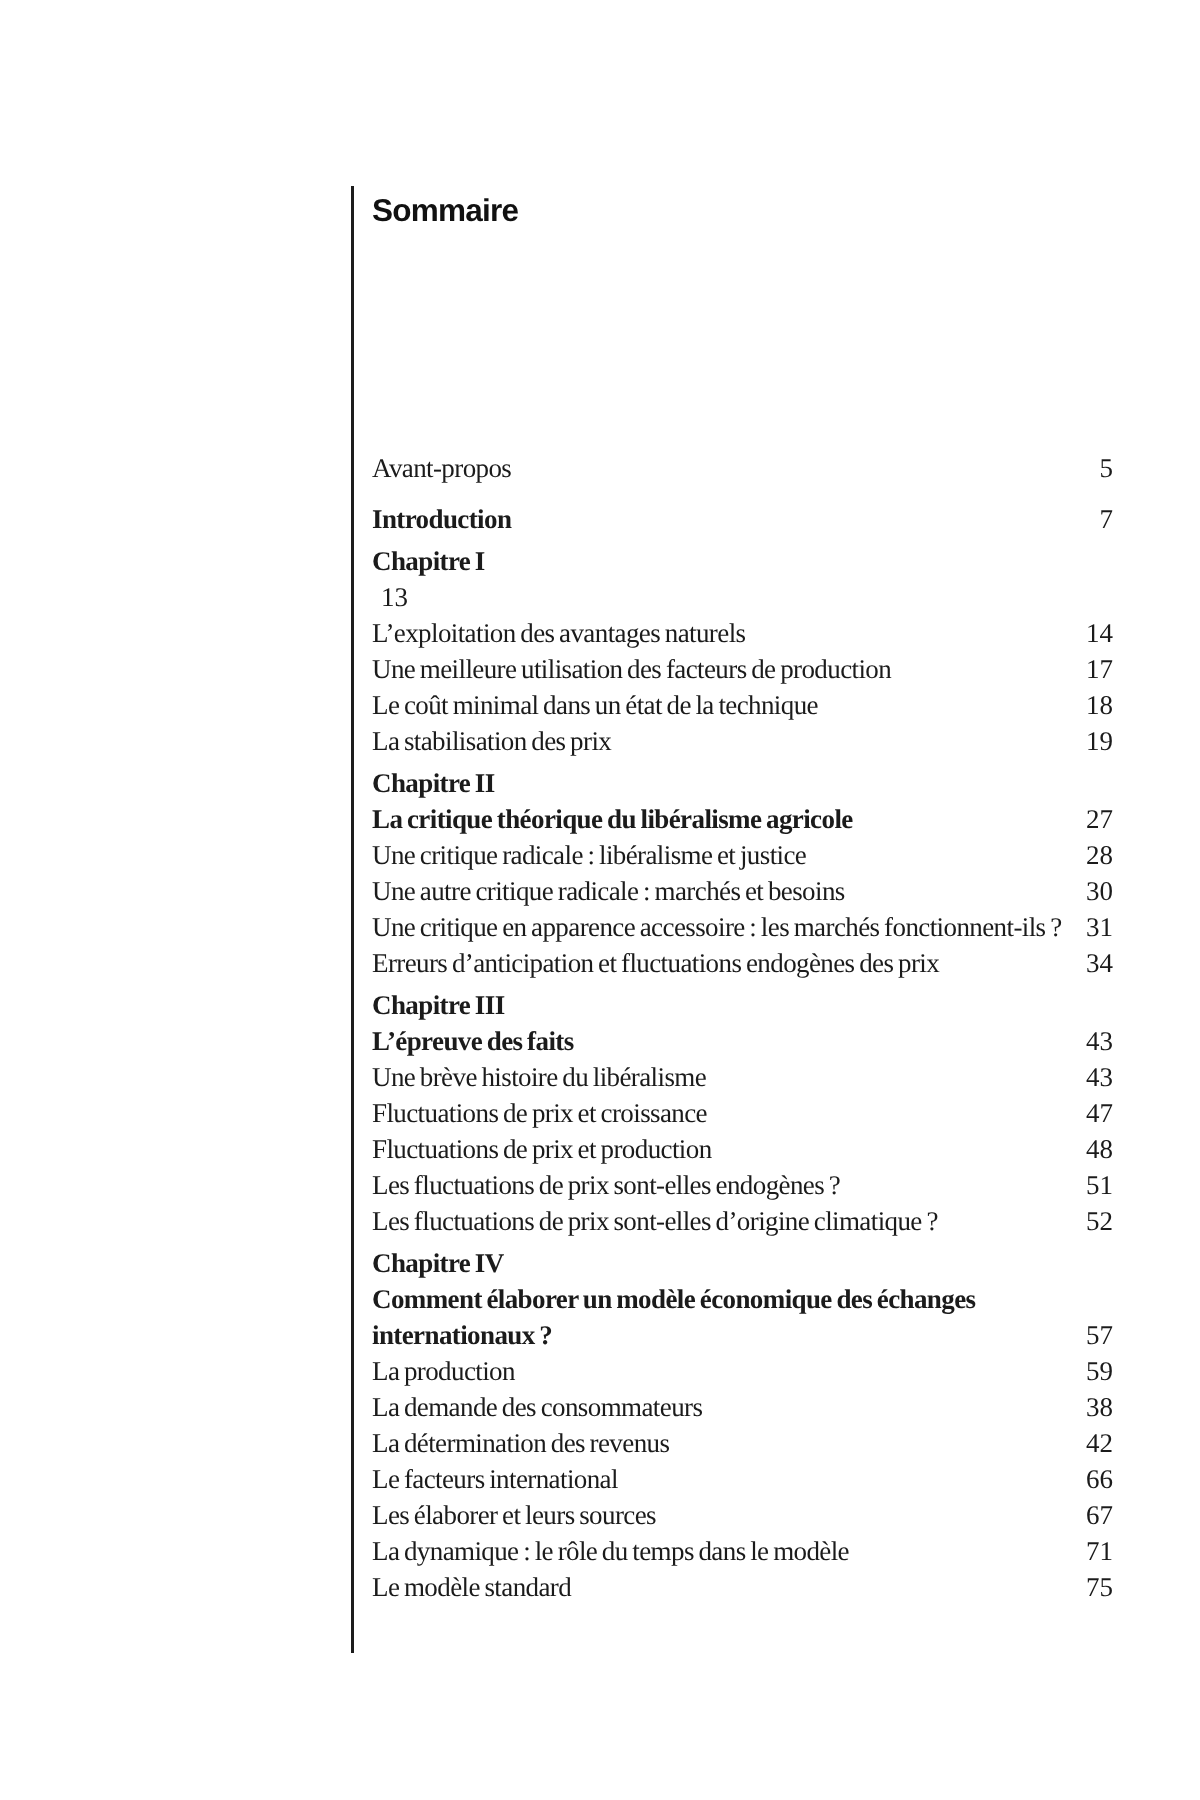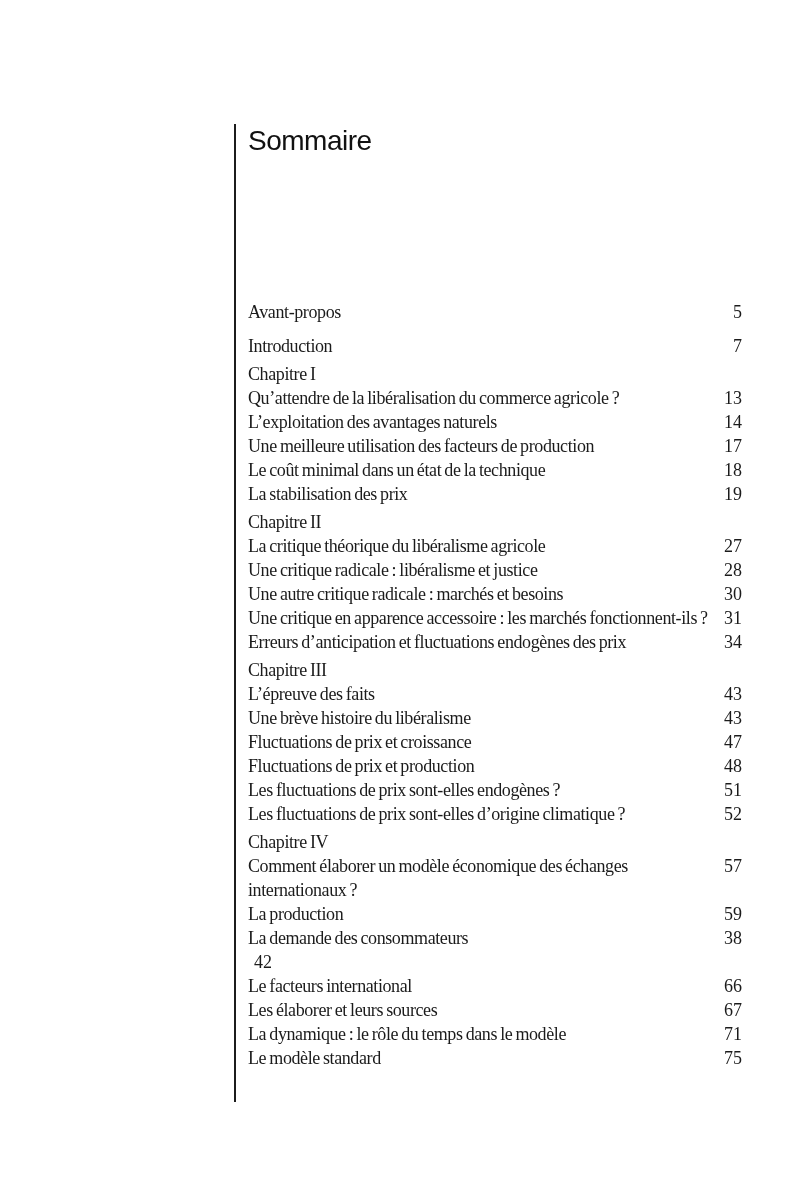--- a/index.html
+++ b/index.html
@@ -21,47 +21,48 @@
     left: 234px;
     top: 124px;
     width: 508px;
     height: 978px;
     border-left: 2px solid #1c1c1c;
     padding-left: 12px;
     box-sizing: border-box;
   }
   .title {
     font-family: "Liberation Sans", sans-serif;
-    font-weight: 400;
-    font-size: 28px;
+    font-weight: 700;
+    font-size: 21px;
     line-height: 34px;
     letter-spacing: -0.5px;
     margin: 0;
     color: #111111;
   }
   .toc-list {
     margin-top: 142px;
   }
   .row {
     display: flex;
     justify-content: space-between;
+    align-items: flex-end;
     font-size: 18px;
     line-height: 24px;
     letter-spacing: -0.4px;
     word-spacing: -1px;
   }
   .row .label {
     white-space: nowrap;
   }
   .row.wrap .label {
     white-space: normal;
     flex: 0 1 auto;
   }
   .row.bold .label {
-    font-weight: 400;
+    font-weight: 700;
   }
   .row .page-num {
     font-weight: 400;
     letter-spacing: 0;
     word-spacing: 0;
     margin-left: 6px;
     flex: 0 0 auto;
   }
   .gap-medium { margin-top: 10px; }
   .gap-section { margin-top: 4px; }
@@ -79,21 +80,20 @@
         </div>
         <div class="row bold gap-medium">
           <span class="label">Introduction</span>
           <span class="page-num">7</span>
         </div>
         <div class="row bold gap-section">
           <span class="label">Chapitre I</span>
           <span class="page-num"></span>
         </div>
         <div class="row bold">
-          <span class="label">Qu’attendre de la libéralisation du commerce agricole ?</span>
           <span class="page-num">13</span>
         </div>
         <div class="row">
           <span class="label">L’exploitation des avantages naturels</span>
           <span class="page-num">14</span>
         </div>
         <div class="row">
           <span class="label">Une meilleure utilisation des facteurs de production</span>
           <span class="page-num">17</span>
         </div>
@@ -167,20 +167,21 @@
         </div>
         <div class="row">
           <span class="label">La production</span>
           <span class="page-num">59</span>
         </div>
         <div class="row">
           <span class="label">La demande des consommateurs</span>
           <span class="page-num">38</span>
         </div>
         <div class="row">
+          <span class="label">La détermination des revenus</span>
           <span class="page-num">42</span>
         </div>
         <div class="row">
           <span class="label">Le facteurs international</span>
           <span class="page-num">66</span>
         </div>
         <div class="row">
           <span class="label">Les élaborer et leurs sources</span>
           <span class="page-num">67</span>
         </div>

